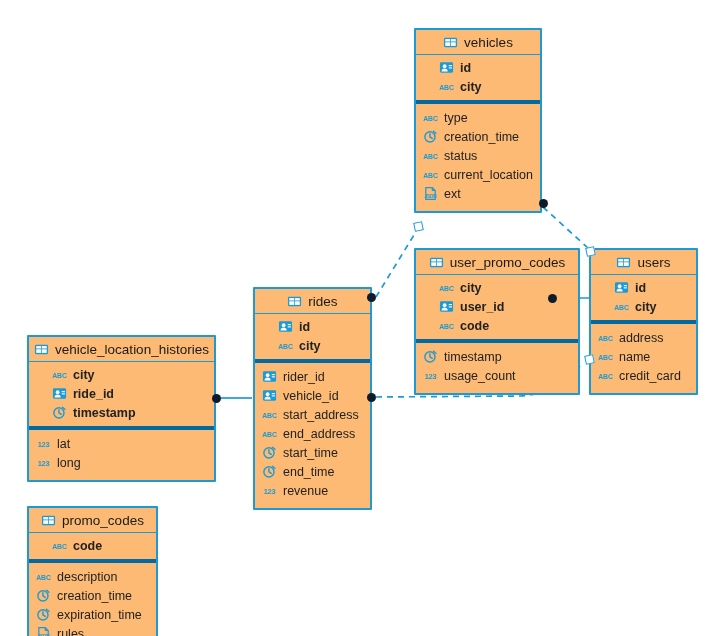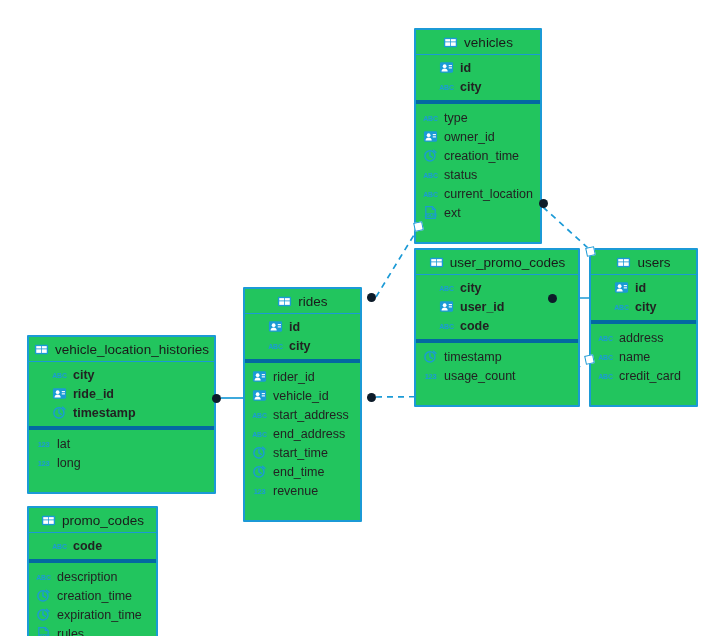--- a/index.html
+++ b/index.html
@@ -8,32 +8,32 @@
     background:#ffffff;
     font-family:"Liberation Sans","DejaVu Sans",sans-serif;
     -webkit-font-smoothing:antialiased;
   }
   #canvas{position:absolute;inset:0;width:705px;height:636px;}
   svg.links{position:absolute;left:0;top:0;width:705px;height:636px;pointer-events:none;}
 
   .table{
     position:absolute;
     border:2px solid #1b9ad6;
-    background:#22c55e;
+    background:#fdba74;
     box-sizing:border-box;
     border-radius:1px;
   }
   .thead{
     display:flex;align-items:center;justify-content:center;gap:6px;
     height:25px;border-bottom:1px solid #1b9ad6;
     box-sizing:border-box;padding:0 8px;
   }
   .tname{font-size:13.5px;color:#1a1a1a;white-space:nowrap;}
   .pk-group{border-bottom:4px solid #0369a1;box-sizing:border-box;padding:3px 0 4px 16px;}
-  .col-group{padding:4px 0 20px 0;box-sizing:border-box;}
+  .col-group{padding:4px 0 8px 0;box-sizing:border-box;}
   .col{
     display:flex;align-items:center;gap:6px;
     height:19px;padding:0 7px;box-sizing:border-box;
     font-size:12.5px;color:#222;white-space:nowrap;
   }
   .col.pk{font-weight:bold;}
   .ico{width:15px;height:15px;flex:0 0 15px;display:block;}
 
   .dot{position:absolute;width:9px;height:9px;border-radius:50%;background:#0d1b2a;}
   .sq{position:absolute;width:9px;height:9px;border:1.6px solid #1b9ad6;background:#ffffff;box-sizing:border-box;transform:rotate(-12deg);}
@@ -83,30 +83,20 @@
         </div>
         <div class="col-group">
           <div class="col">
             <svg class="ico" viewBox="0 0 16 16">
               <text x="8" y="11.2" text-anchor="middle" font-family="Liberation Sans, sans-serif" font-size="7.4" font-weight="bold" fill="#1b9ad6" letter-spacing="-0.2">ABC</text>
             </svg>
             <span>type</span>
           </div>
           <div class="col">
             <svg class="ico" viewBox="0 0 16 16">
-              <rect x="1" y="2.5" width="14" height="11" rx="1.4" fill="#1b9ad6"></rect>
-              <circle cx="6" cy="6.6" r="2" fill="#ffffff"></circle>
-              <path d="M2.7 12.3c0-2 1.5-3.2 3.3-3.2s3.3 1.2 3.3 3.2z" fill="#ffffff"></path>
-              <rect x="10.4" y="5.4" width="3.4" height="1.2" fill="#ffffff"></rect>
-              <rect x="10.4" y="7.8" width="3.4" height="1.2" fill="#ffffff"></rect>
-            </svg>
-            <span>owner_id</span>
-          </div>
-          <div class="col">
-            <svg class="ico" viewBox="0 0 16 16">
               <circle cx="7.4" cy="8.4" r="5.4" fill="none" stroke="#1b9ad6" stroke-width="1.5"></circle>
               <path d="M7.4 4.9 v3.5 l2.5 1.6" fill="none" stroke="#1b9ad6" stroke-width="1.5" stroke-linecap="round"></path>
               <path d="M11.2 2.4 l2.6 2.1" fill="none" stroke="#1b9ad6" stroke-width="1.5" stroke-linecap="round"></path>
             </svg>
             <span>creation_time</span>
           </div>
           <div class="col">
             <svg class="ico" viewBox="0 0 16 16">
               <text x="8" y="11.2" text-anchor="middle" font-family="Liberation Sans, sans-serif" font-size="7.4" font-weight="bold" fill="#1b9ad6" letter-spacing="-0.2">ABC</text>
             </svg>
@@ -223,21 +213,21 @@
             <span>name</span>
           </div>
           <div class="col">
             <svg class="ico" viewBox="0 0 16 16">
               <text x="8" y="11.2" text-anchor="middle" font-family="Liberation Sans, sans-serif" font-size="7.4" font-weight="bold" fill="#1b9ad6" letter-spacing="-0.2">ABC</text>
             </svg>
             <span>credit_card</span>
           </div>
         </div>
       </div>
-      <div class="table" style="left: 243px; top: 287px; width: 119px;">
+      <div class="table" style="left: 253px; top: 287px; width: 119px;">
         <div class="thead">
           <svg class="ico" viewBox="0 0 16 16">
             <rect x="1" y="3" width="14" height="10" rx="1.2" fill="#1b9ad6"></rect>
             <rect x="2.4" y="4.4" width="5.2" height="2.5" fill="#ffffff"></rect>
             <rect x="8.4" y="4.4" width="5.2" height="2.5" fill="#ffffff"></rect>
             <rect x="2.4" y="7.8" width="5.2" height="3.8" fill="#ffffff"></rect>
             <rect x="8.4" y="7.8" width="5.2" height="3.8" fill="#ffffff"></rect>
           </svg>
           <span class="tname">rides</span>
         </div>

